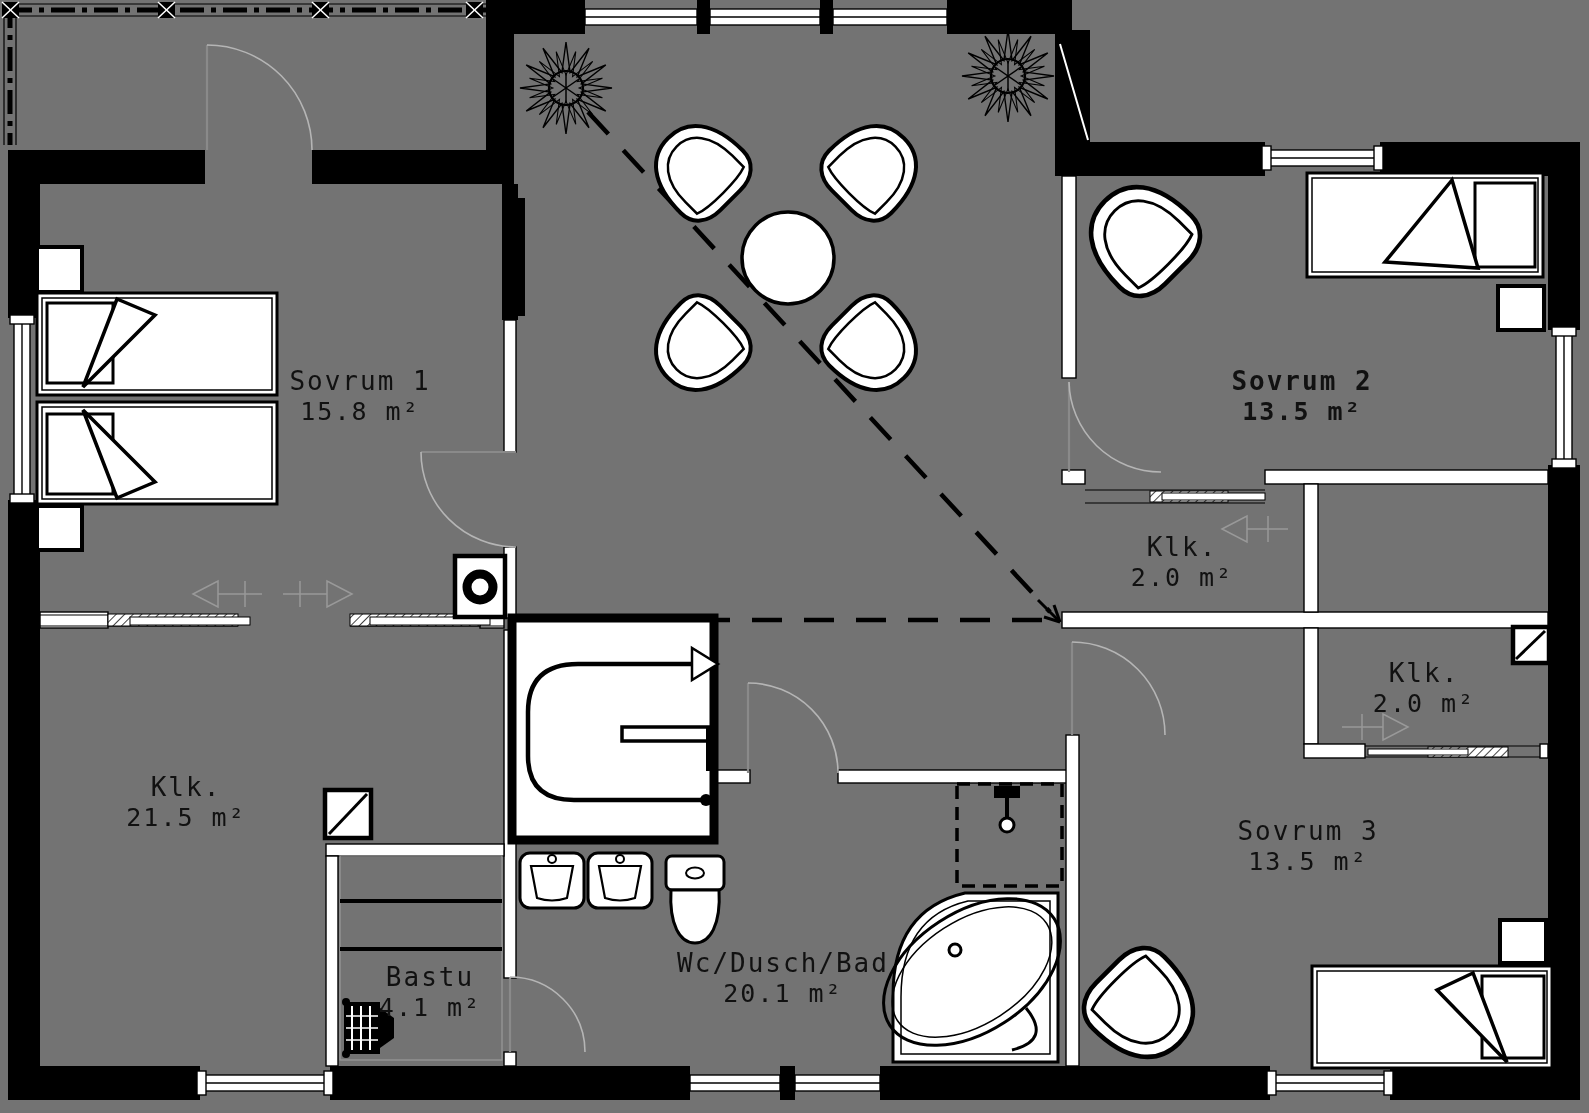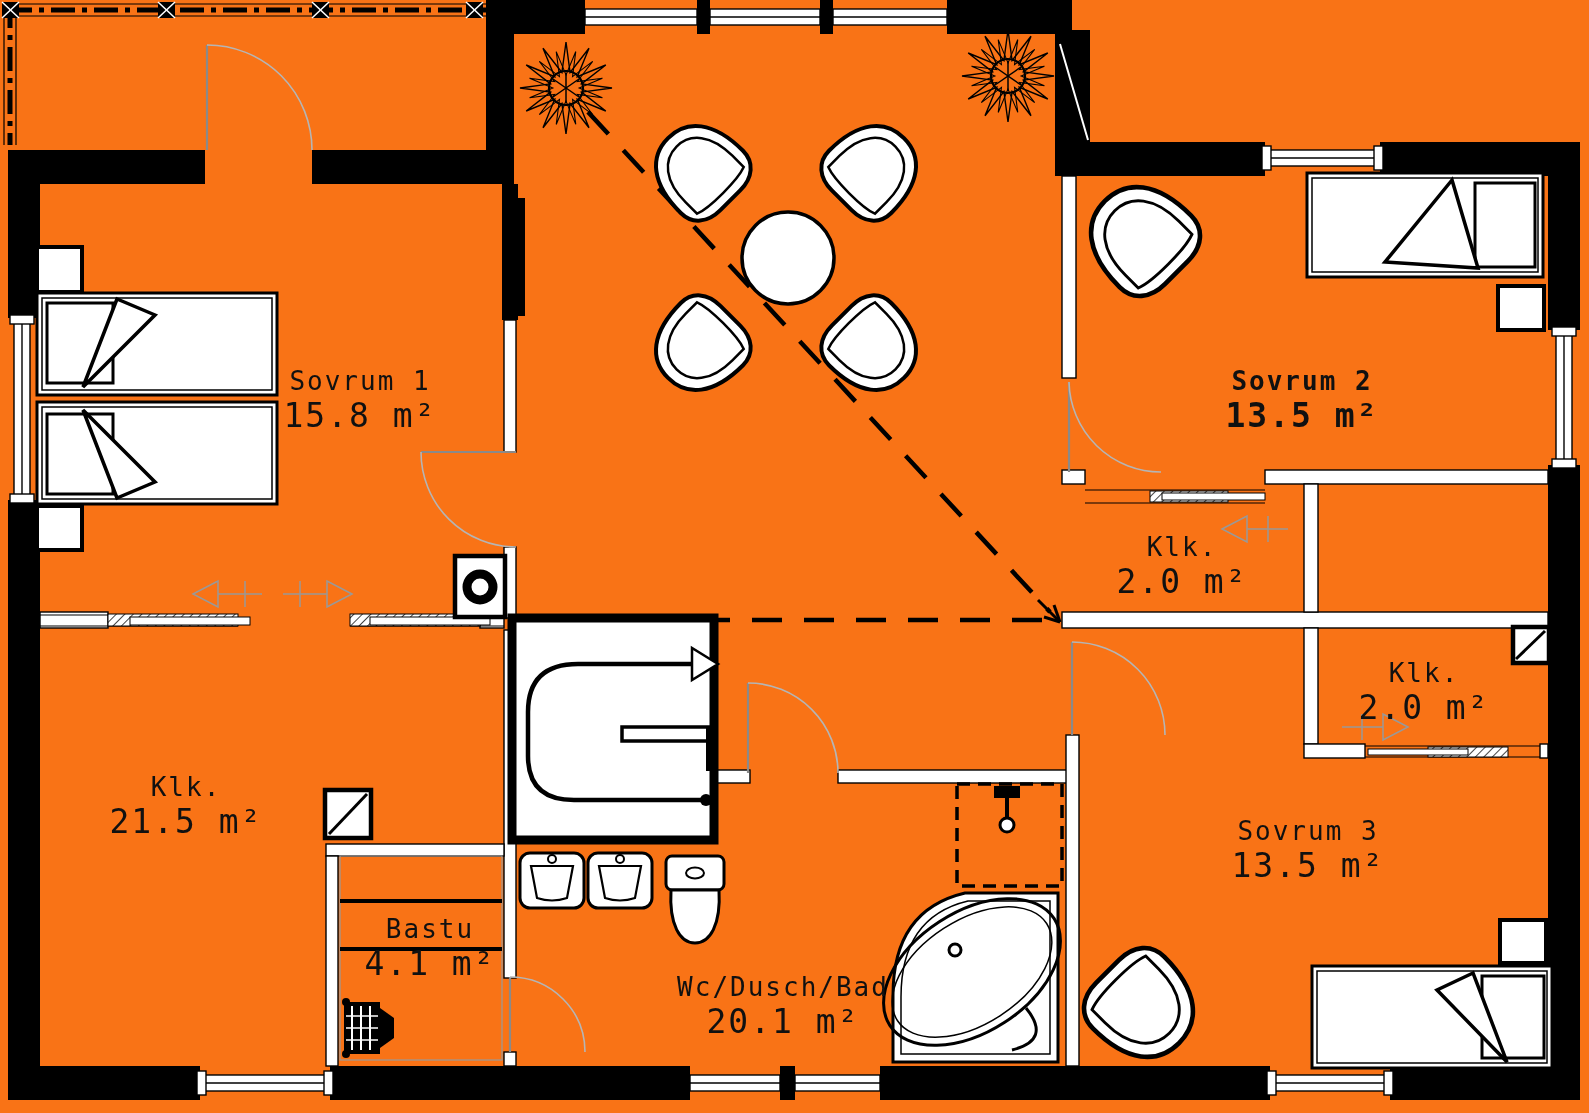--- a/index.html
+++ b/index.html
@@ -1,22 +1,22 @@
 <!DOCTYPE html>
 <html><head>
 <meta charset="utf-8">
 <style>
   html,body{margin:0;padding:0;background:#fff;}
-  .plan-wrap{position:relative;width:1589px;height:1113px;background:#f97316;overflow:hidden;
+  .plan-wrap{position:relative;width:1589px;height:1113px;background:#737373;overflow:hidden;
              font-family:"DejaVu Sans Mono","Liberation Mono",monospace;}
   svg{position:absolute;left:0;top:0;}
   .room-label{position:absolute;transform:translateX(-50%);text-align:center;
               font-family:"DejaVu Sans Mono","Liberation Mono",monospace;
               font-size:26px;letter-spacing:2px;color:#111;line-height:1.18;white-space:nowrap;}
-  .room-label .area{font-size:33px;}
+  .room-label .area{font-size:25px;}
 </style>
 </head>
 <body>
 
 <div class="plan-wrap">
 <svg width="1589" height="1113" viewBox="0 0 1589 1113">
   <defs>
     <pattern id="hatch" width="6" height="6" patternUnits="userSpaceOnUse" patternTransform="rotate(45)">
       <rect width="6" height="6" fill="#fff"></rect>
       <line x1="0" y1="0" x2="0" y2="6" stroke="#444" stroke-width="2"></line>
@@ -382,21 +382,21 @@
     <div class="area">2.0 m²</div>
   </div>
   <div class="room-label" style="left:1302px;top:816px;margin-left:6px;">
     <div class="name">Sovrum 3</div>
     <div class="area">13.5 m²</div>
   </div>
   <div class="room-label" style="left:186px;top:772px;">
     <div class="name">Klk.</div>
     <div class="area">21.5 m²</div>
   </div>
-  <div class="room-label" style="left:430px;top:914px;">
+  <div class="room-label" style="left:430px;top:962px;">
     <div class="name">Bastu</div>
     <div class="area">4.1 m²</div>
   </div>
-  <div class="room-label" style="left:783px;top:948px;margin-top:24px;">
+  <div class="room-label" style="left:783px;top:948px;">
     <div class="name">Wc/Dusch/Bad</div>
     <div class="area">20.1 m²</div>
   </div>
 </div>
 
 </body></html>

